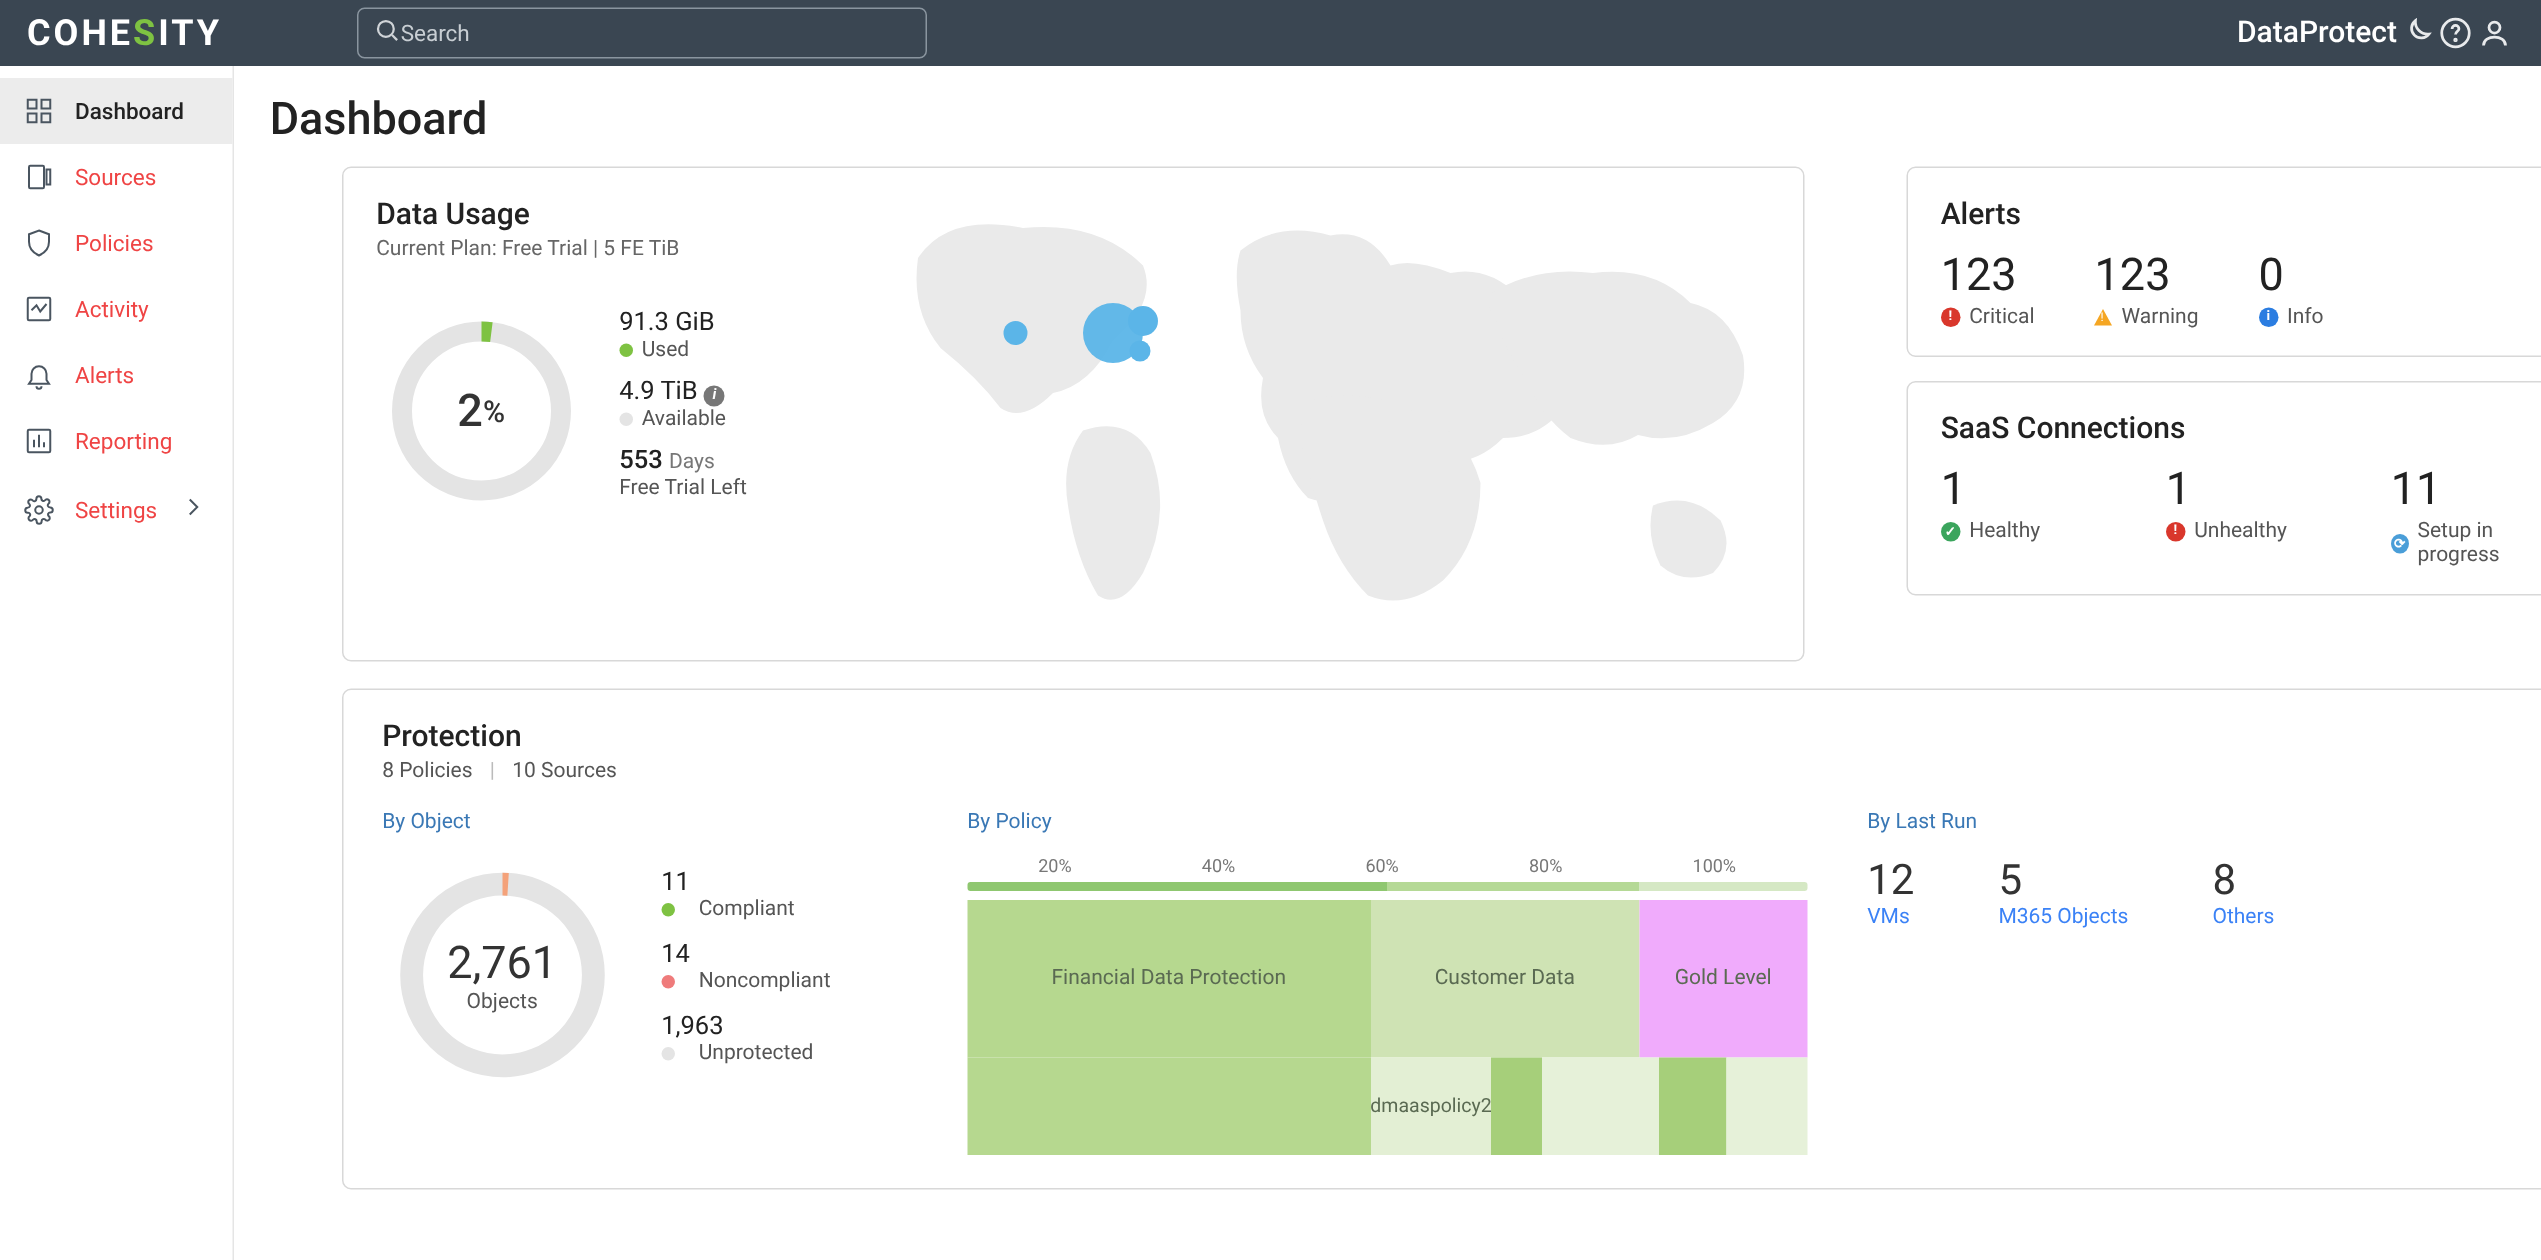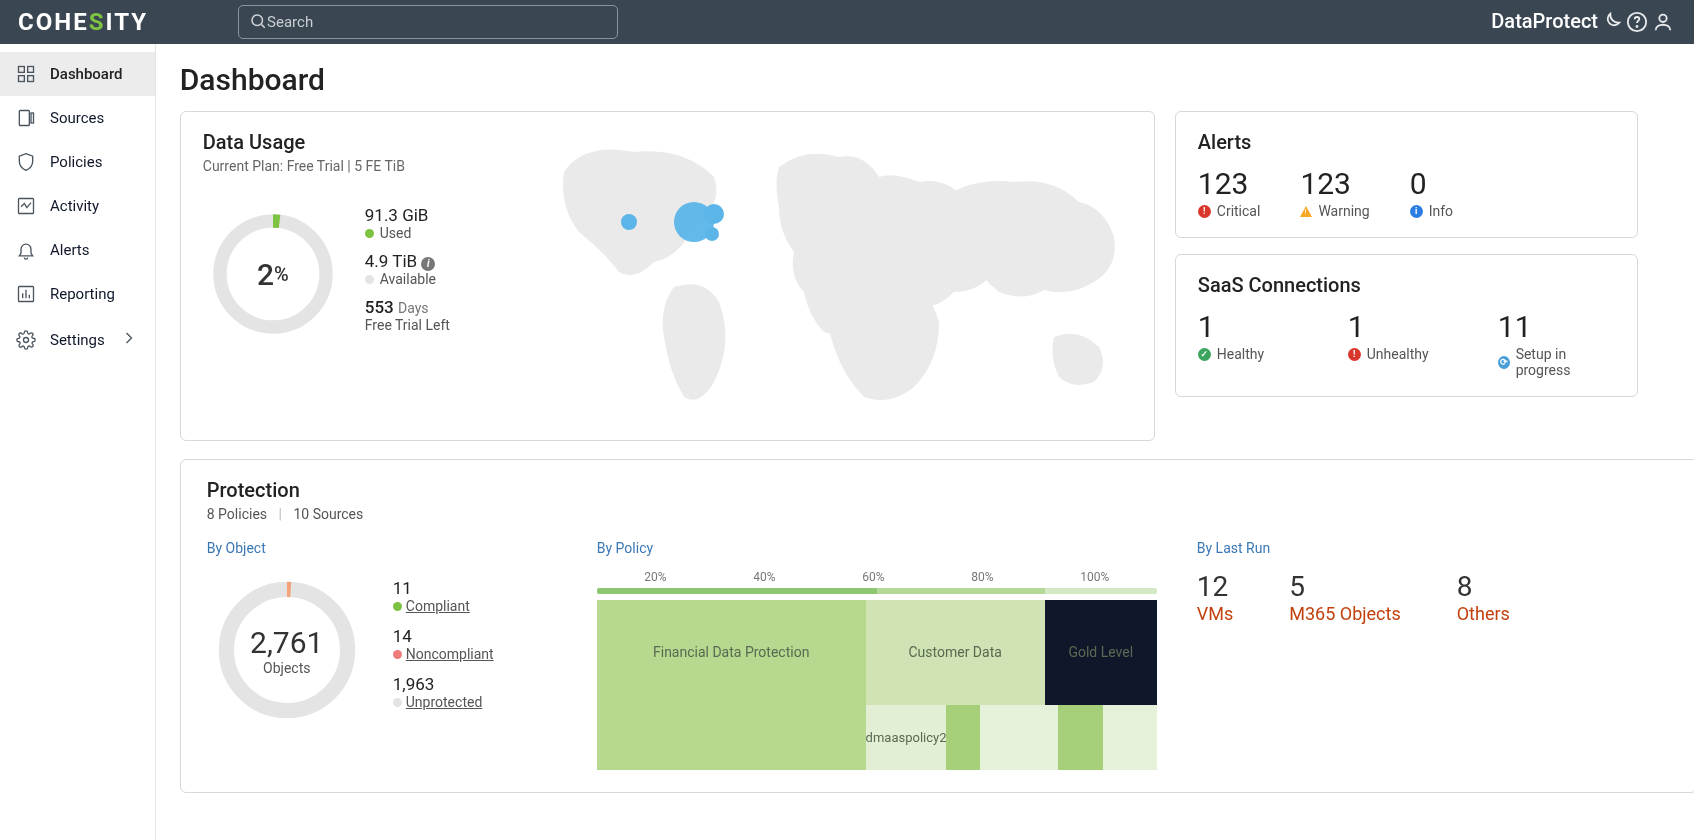--- a/index.html
+++ b/index.html
@@ -12,31 +12,31 @@
 .search-wrap { margin-left: 90px; width: 380px; height: 34px; border: 1px solid #8a959f; border-radius: 5px; display:flex; align-items:center; padding: 0 10px; color:#d0d4d8; }
 .search-wrap input { flex:1; background: transparent; border: none; outline: none; color: #fff; font-size: 15px; }
 .search-wrap input::placeholder { color: #c8ced3; }
 .top-right { margin-left: auto; display:flex; align-items:flex-start; font-size:20px; font-weight:500; }
 .icon-btn { width:26px; height:26px; display:flex; align-items:center; justify-content:center; color:#e8eaec; }
 .icon-btn svg { width: 22px; height: 22px; }
 
 
 .layout { display:flex; }
 .sidebar { width: 216px; background: #fff; border-right: 1px solid #e5e5e5; padding-top: 8px; min-height: 870px; }
-.nav-item { display:flex; align-items:center; gap:14px; padding: 12px 16px; color:#0f172a; font-size:15px; cursor:pointer; }
+.nav-item { display:flex; align-items:center; gap:14px; padding: 12px 16px; color:#ef4444; font-size:15px; cursor:pointer; }
 .nav-item.active { background: #ececec; font-weight: 500; color:#222; }
 .nav-item .chev { margin-left:auto; color:#666; }
 .nav-item svg { width:20px; height:20px; stroke:#4a5560; fill:none; stroke-width:1.6;}
 
 
 .main { flex:1; padding: 18px 24px; }
 h1.page-title { font-size: 30px; font-weight: 500; color:#222; margin-bottom: 14px; }
 
 .row { display:flex; gap: 20px; }
-.card { border:1px solid #d8d8d8; border-radius:6px; padding: 18px 22px; background:#fff; }
+.card { border:1px solid #d8d8d8; border-radius:6px; padding: 18px 22px; background:#fff;margin-left:48px; }
 .card-title { font-size: 20px; font-weight:500; margin-bottom: 4px; color:#222;}
 .sub { color:#666; font-size: 14px; }
 
 
 .data-usage { width: 975px; height: 330px; display:flex; position:relative;}
 .data-usage .left { flex: 0 0 300px;}
 .donut-wrap { display:flex; align-items:center; gap: 22px; margin-top: 30px;}
 .donut { position:relative; width:140px; height:140px;}
 .donut svg { width:140px; height:140px; transform: rotate(-90deg);}
 .donut .center { position:absolute; inset:0; display:flex; align-items:center; justify-content:center; font-size:30px; font-weight:500;}
@@ -68,44 +68,44 @@
 .col-h { color:#3a78b5; font-size:14px; margin-bottom: 14px;}
 .byobj { flex:0 0 350px;}
 .donut2 { position:relative; width:160px; height:160px;}
 .donut2 svg{width:160px;height:160px; transform: rotate(-90deg);}
 .donut2 .center { position:absolute; inset:0; display:flex; flex-direction:column; align-items:center; justify-content:center;}
 .donut2 .center .big { font-size:30px; font-weight:400;}
 .donut2 .center .small { font-size:14px; color:#555;}
 .byobj-row { display:flex; align-items:center; gap:26px;}
 .byobj-stats .s { margin-bottom:12px;}
 .byobj-stats .s .n { font-size:17px; color:#222;}
-.byobj-stats .s .l { color:#555; font-size:14px; display:flex; align-items:center; gap:4px;text-decoration:underline;}
+.byobj-stats .s .l { color:#555; font-size:14px; display:flex; align-items:center; gap:16px;}
 
 
 .bypol { flex: 0 0 560px;}
 .axis { display:flex; justify-content:space-around; color:#777; font-size:12px; margin-bottom:4px; padding: 0 4px;}
 .bar-bg { height:6px; background:linear-gradient(to right, #8fc770 0%, #8fc770 50%, #b5d996 50%, #b5d996 80%, #d5e8c4 80%, #d5e8c4 100%); border-radius:2px; margin-bottom:6px;}
 .tmap { display:flex; flex-direction:column; height:170px;}
 .tmap-row { display:flex; flex:1;}
 .tile { display:flex; align-items:center; justify-content:center; color:#5a6a52; font-size:14px;}
 .t1 { background:#b6d88f; flex: 0 0 48%;}
 .t2 { background:#cfe3b4; flex:1;}
-.t3 { background:#0f172a; flex:0 0 20%;}
+.t3 { background:#f0abfc; flex:0 0 20%;}
 .r2 .ta {background:#b6d88f; flex:0 0 48%;}
 .r2 .tb {background:#e3efd4; flex:0 0 12%;}
 .r2 .tc {background:#a6cf7a; flex:0 0 6%;}
 .r2 .td {background:#e6f1d9; flex:0 0 14%;}
 .r2 .te {background:#a6cf7a; flex:0 0 8%;}
 .r2 .tf {background:#e6f1d9; flex:1;}
 
 
 .bylast { flex:1;}
 .run-metrics { display:flex; gap: 56px; margin-bottom: 24px;}
 .run-metrics .m .n { font-size: 28px;}
-.run-metrics .m .l { color:#c2410c; font-size:18px;}
+.run-metrics .m .l { color:#3b82f6; font-size:14px;}
 .run-bars { display:flex; align-items:flex-end; height: 80px; gap: 14px;}
 .run-bars .bwrap { flex:1; display:flex; flex-direction:column; align-items:center;}
 .run-bars .bar { width: 100%; }
 .run-bars .bl { font-size:13px; color:#555; margin-top:10px;}
 .succ { background:#b0d487; height: 48px;}
 .fail { background:#f1a9a9; height: 78px;}
 .canc { background:#ddd; height: 1px;}
 .runn { background:#a6d4f0; height: 12px;}
 
 .info-icon { width:14px;height:14px;border-radius:50%;background:#777;color:#fff;display:inline-flex;align-items:center;justify-content:center;font-size:10px;font-style:italic;font-weight:bold;}

